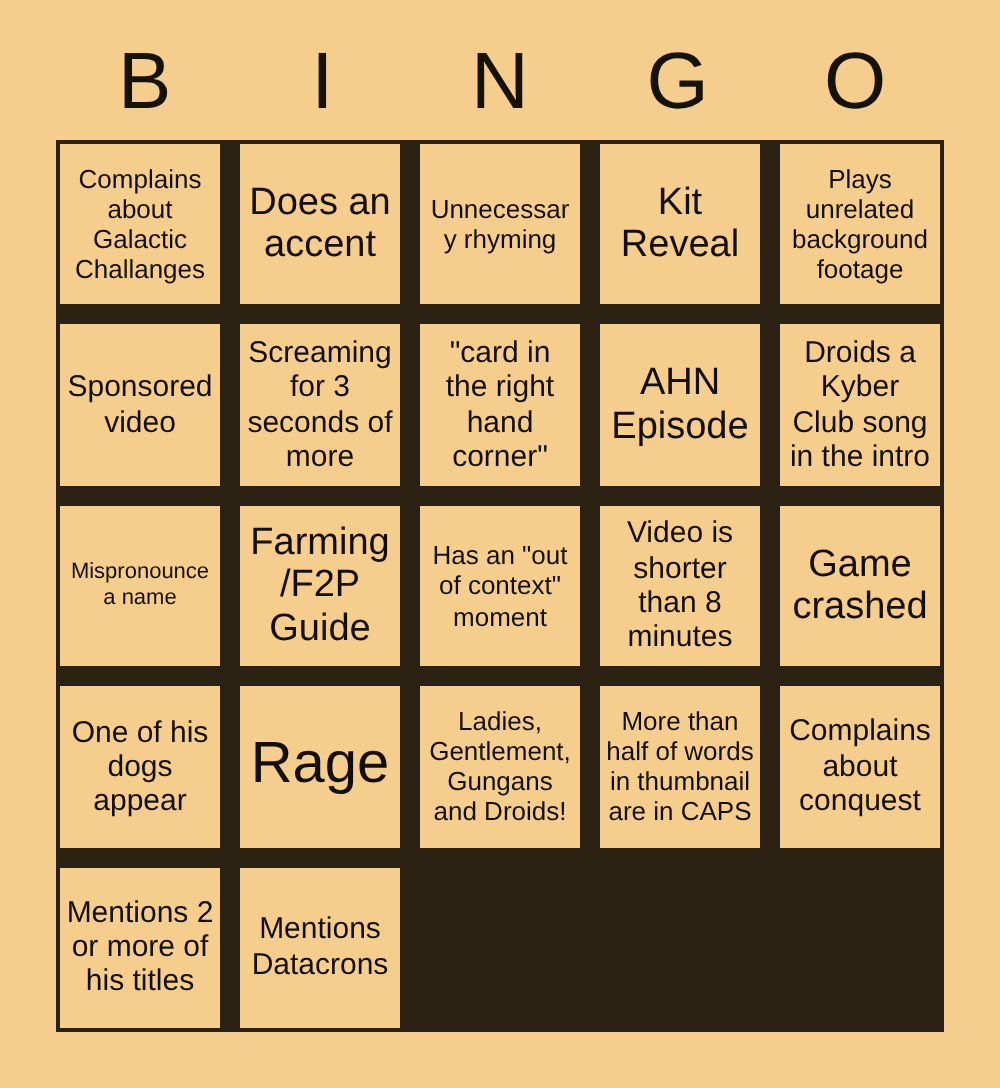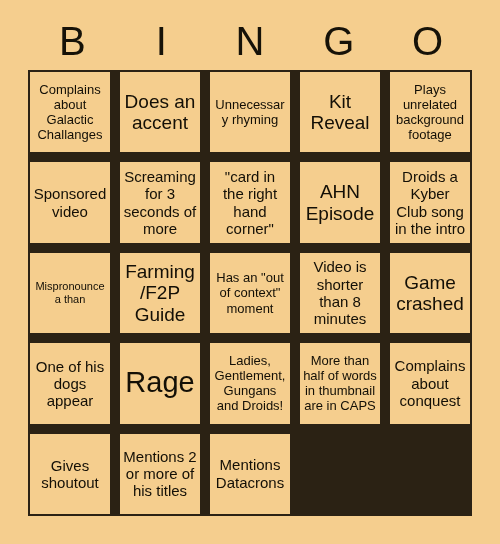--- a/index.html
+++ b/index.html
@@ -119,21 +119,21 @@
       <div class="cell">
         <span class="cell-text s-md">"card in the right hand corner"</span>
       </div>
       <div class="cell">
         <span class="cell-text s-xl">AHN Episode</span>
       </div>
       <div class="cell">
         <span class="cell-text s-md">Droids a Kyber Club song in the intro</span>
       </div>
       <div class="cell">
-        <span class="cell-text s-xs">Mispronounce a than</span>
+        <span class="cell-text s-xs">Mispronounce a name</span>
       </div>
       <div class="cell">
         <span class="cell-text s-xl">Farming /F2P Guide</span>
       </div>
       <div class="cell">
         <span class="cell-text s-sm">Has an "out of context" moment</span>
       </div>
       <div class="cell">
         <span class="cell-text s-md">Video is shorter than 8 minutes</span>
       </div>
@@ -149,23 +149,20 @@
       <div class="cell">
         <span class="cell-text s-sm">Ladies, Gentlement, Gungans and Droids!</span>
       </div>
       <div class="cell">
         <span class="cell-text s-sm">More than half of words in thumbnail are in CAPS</span>
       </div>
       <div class="cell">
         <span class="cell-text s-md">Complains about conquest</span>
       </div>
       <div class="cell">
-        <span class="cell-text s-lg">Gives shoutout</span>
-      </div>
-      <div class="cell">
         <span class="cell-text s-md">Mentions 2 or more of his titles</span>
       </div>
       <div class="cell">
         <span class="cell-text s-md">Mentions Datacrons</span>
       </div>
     </div>
 
 </div>
 
 </body></html>

